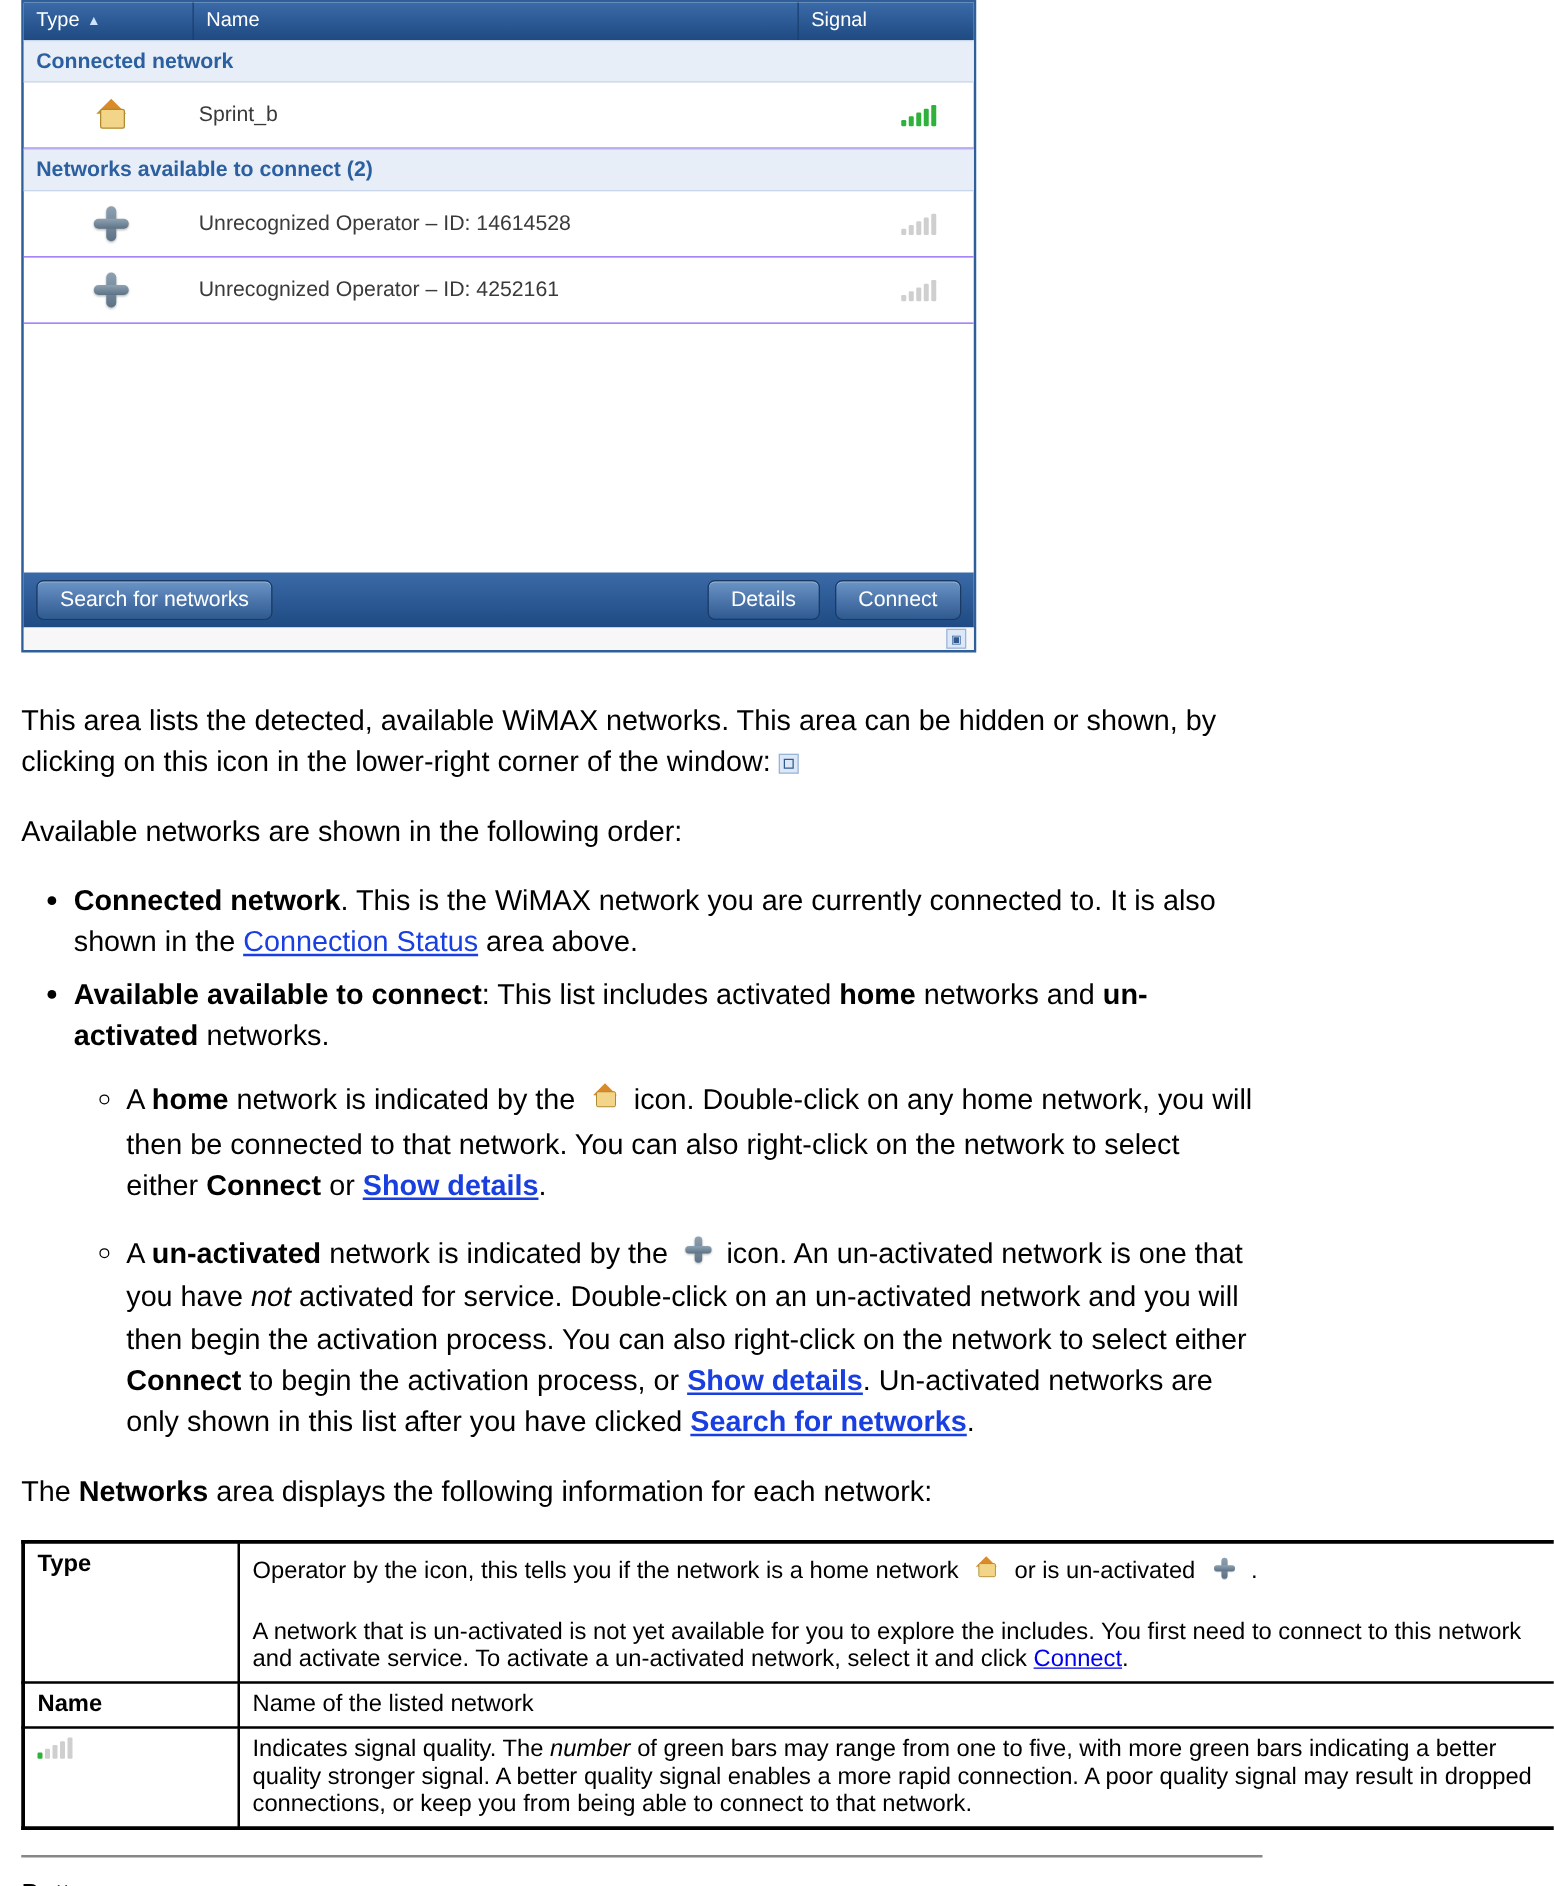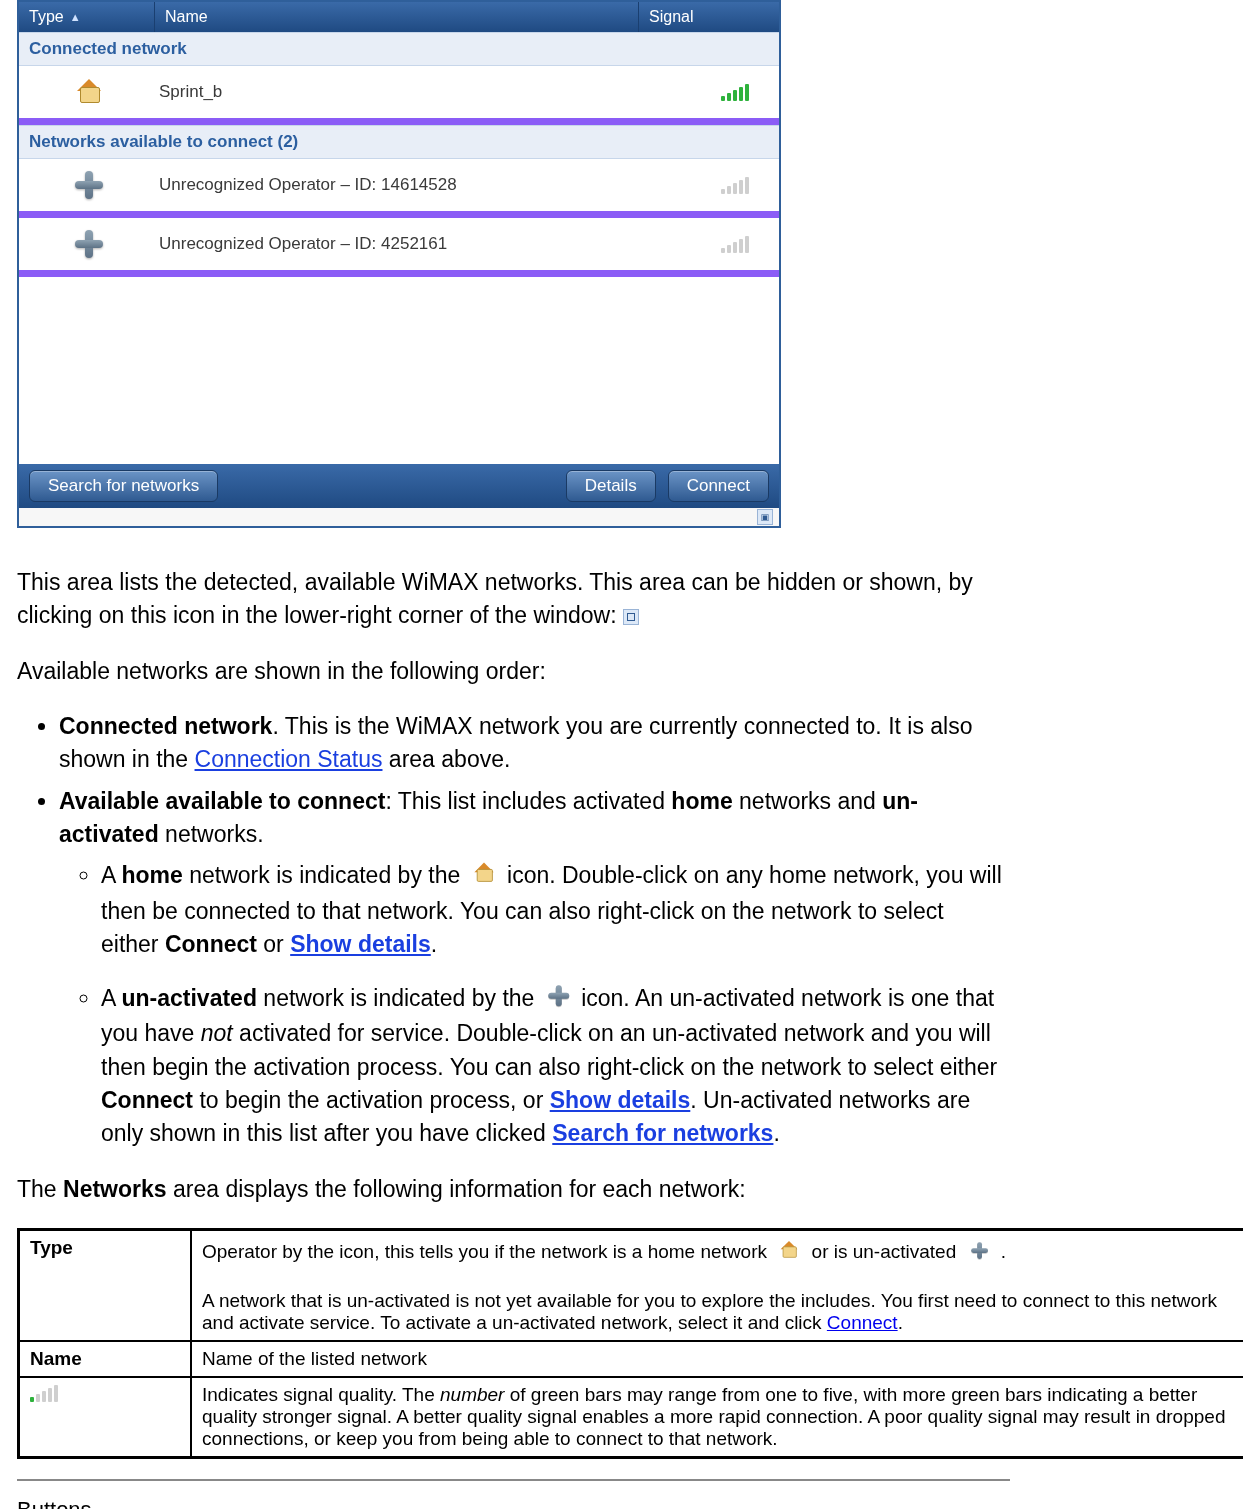--- a/index.html
+++ b/index.html
@@ -58,21 +58,21 @@
     border-bottom: 1px solid #c7d6ea;
     color: #2c5fa0;
     font-weight: bold;
     font-size: 17px;
     padding: 6px 10px;
   }
   .wmx-row {
     display: flex;
     align-items: center;
     height: 52px;
-    border-bottom: 7px solid #8b5cf6;
+    border-bottom: 1px solid #8b5cf6;
     padding-right: 14px;
   }
   .wmx-row .row-icon {
     width: 140px;
     display: flex;
     justify-content: center;
     align-items: center;
   }
   .wmx-row .row-name {
     flex: 1;
@@ -166,21 +166,21 @@
 
   
   .doc {
     padding: 24px 8px 0 5px;
     line-height: 1.45;
     font-size: 23px;
   }
   .doc p { margin: 0 0 22px 0; }
   .doc ul { margin: 0 0 22px 0; padding-left: 42px; list-style: disc; }
   .doc ul li { margin-bottom: 8px; }
-  .doc ul ul { list-style: circle; margin-top: 8px; }
+  .doc ul ul { list-style: circle; margin-top: 18px; }
   .doc ul ul li { margin-bottom: 20px; }
   .doc a { color: #1a3fe0; text-decoration: underline; }
   .doc b, .doc strong { font-weight: bold; }
   .doc em { font-style: italic; }
 
   .inline-icon {
     display: inline-block;
     vertical-align: middle;
     margin: 0 4px;
   }

